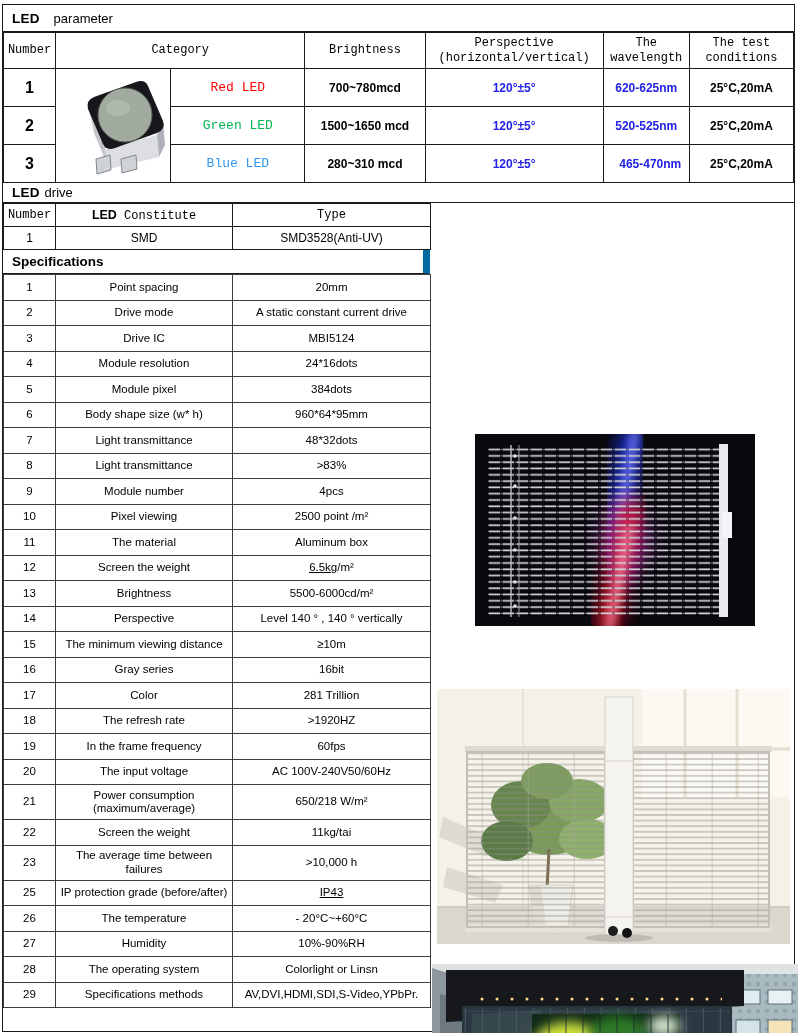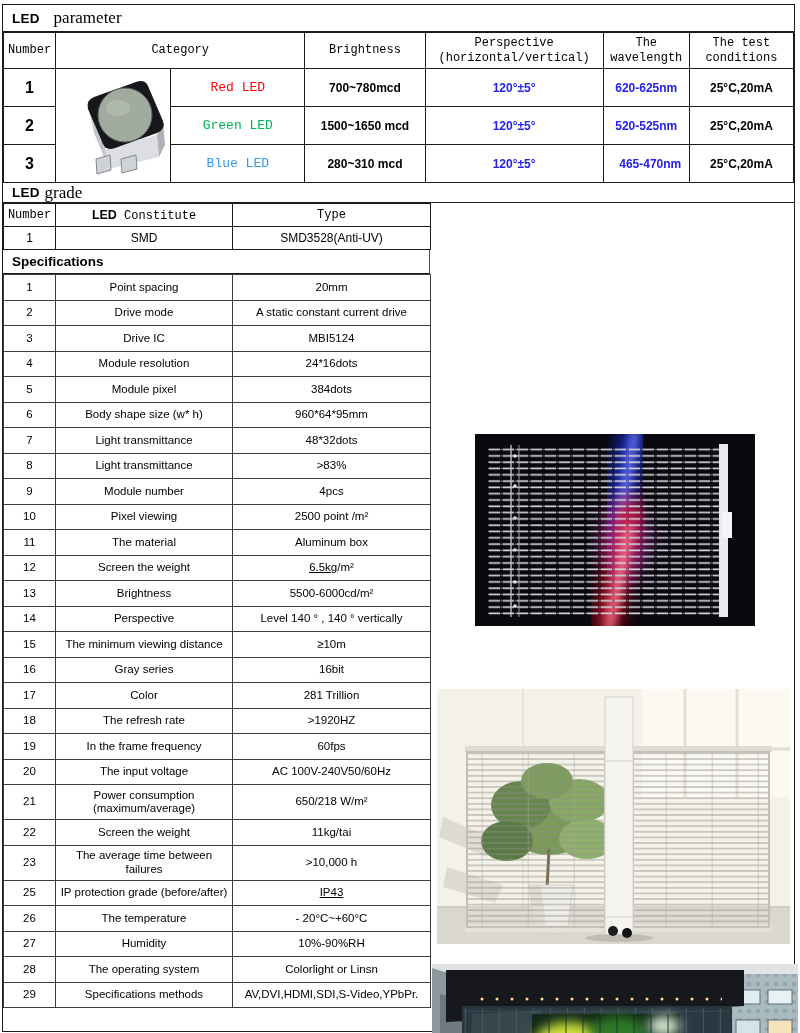--- a/index.html
+++ b/index.html
@@ -3,21 +3,21 @@
 <meta charset="utf-8">
 <title>LED parameter spec sheet</title>
 <style>
   html,body{margin:0;padding:0;background:#fff;}
   body{width:800px;height:1033px;position:relative;font-family:"Liberation Sans",sans-serif;color:#000;}
   .page{position:absolute;left:2px;top:4px;width:793px;height:1028px;border:1px solid #1a1a1a;box-sizing:border-box;background:#fff;}
 
   
   .titlebar{display:flex;align-items:center;border-bottom:1px solid #1a1a1a;box-sizing:border-box;padding-left:9px;}
   .titlebar .tb{font-weight:bold;font-size:13.5px;letter-spacing:.2px;}
-  .titlebar .tm{font-family:Liberation Serif, serif;font-size:17px;}
+  .titlebar .tm{font-family:Liberation Sans, sans-serif;font-size:13px;}
   #title-param{height:27px;} #title-param .tm{margin-left:14px;}
   #title-chip{height:20px;} #title-chip .tm{margin-left:5px;}
 
   table{border-collapse:collapse;table-layout:fixed;}
   td,th{border:1px solid #1a1a1a;text-align:center;vertical-align:middle;padding:0;overflow:hidden;}
 
   
   #param-table{width:791px;}
   #param-table .hdr{font-family:"Liberation Mono","DejaVu Sans Mono",monospace;font-size:12px;font-weight:normal;line-height:15px;}
   #param-table tr.hrow{height:36px;}
@@ -27,21 +27,21 @@
   #param-table td.val{font-weight:bold;font-size:12px;}
   #param-table td.smdcell{background:#fff;}
 
   
   .lower{position:relative;width:100%;height:833px;}
   #chip-table{width:427px;}
   #chip-table tr{height:23px;}
   #chip-table .hdr{font-family:"Liberation Mono","DejaVu Sans Mono",monospace;font-size:12px;font-weight:normal;}
   #chip-table .hdr .ledb{font-family:"Liberation Sans",sans-serif;font-weight:bold;font-size:12.5px;}
   #chip-table td.data{font-size:12px;}
-  #title-specs{width:427px;height:24px;border-bottom:1px solid #1a1a1a;border-right:1px solid #0369a1;box-sizing:border-box;display:flex;align-items:center;padding-left:9px;font-weight:bold;font-size:13.5px;}
+  #title-specs{width:427px;height:24px;border-bottom:1px solid #1a1a1a;border-right:7px solid #0369a1;box-sizing:border-box;display:flex;align-items:center;padding-left:9px;font-weight:bold;font-size:13.5px;}
   #spec-table{width:427px;}
   #spec-table td{border-color:#3d3d3d;font-size:11.5px;line-height:13.5px;}
   #spec-table tr{height:25.5px;}
   #spec-table tr.tall{height:35px;padding-left:45px;}
   .uval{text-decoration:underline;}
 
   
   .photo{position:absolute;}
   .photo svg{display:block;}
   #photo1{left:472px;top:231px;}
@@ -127,21 +127,21 @@
       <td class="val">280~310 mcd</td>
       <td class="val blue" style="color: rgb(34, 34, 232);">120°±5°</td>
       <td class="val blue" style="color: rgb(34, 34, 232); padding-left: 8px;">465-470nm</td>
       <td class="val">25°C,20mA</td>
     </tr>
   </tbody>
     </table>
 
   <div class="titlebar" id="title-chip">
     <span class="tb">LED</span>
-    <span class="tm">grade</span>
+    <span class="tm">drive</span>
   </div>
 
   <div class="lower">
 
     <table id="chip-table">
       <colgroup>
           <col style="width:52px">
           <col style="width:177px">
           <col style="width:198px">
         </colgroup>

